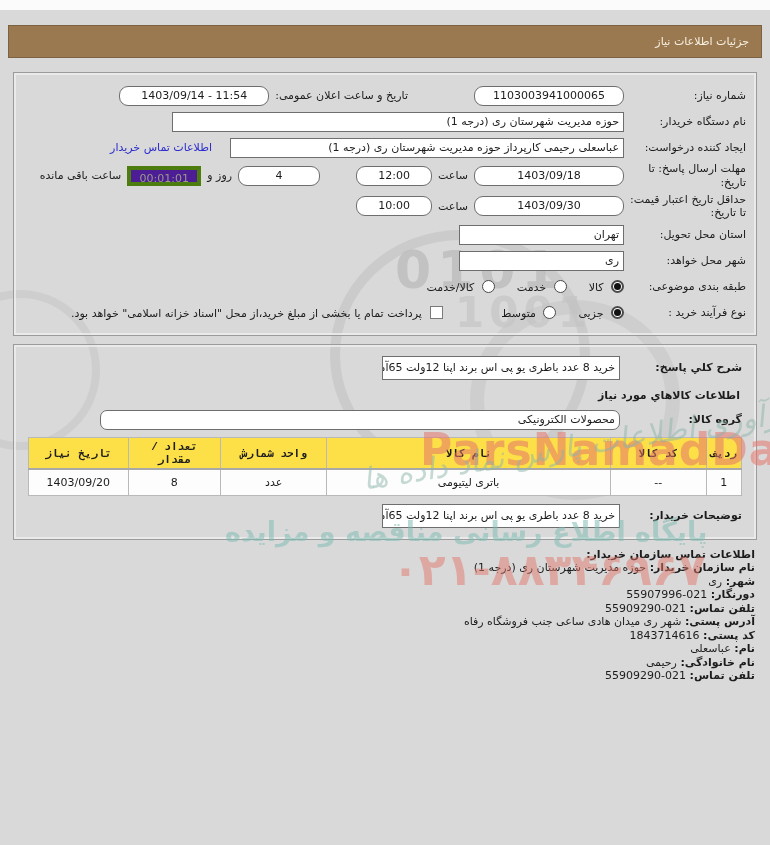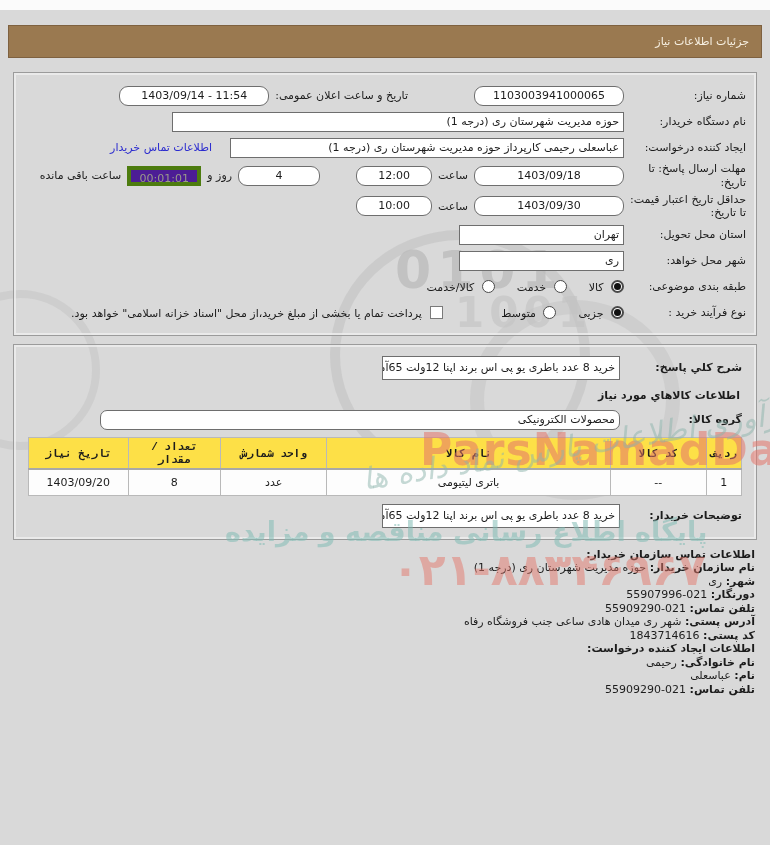--- a/index.html
+++ b/index.html
@@ -272,23 +272,22 @@
 </div>
 
 <div class="contact">
   <div class="bold">اطلاعات تماس سازمان خریدار:</div>
   <div><span class="bold">نام سازمان خریدار:</span> <span>حوزه مدیریت شهرستان ری (درجه 1)</span></div>
   <div><span class="bold">شهر:</span> <span>ری</span></div>
   <div><span class="bold">دورنگار:</span> <span class="num">55907996-021</span></div>
   <div><span class="bold">تلفن تماس:</span> <span class="num">55909290-021</span></div>
   <div><span class="bold">آدرس پستی:</span> <span>شهر ری میدان هادی ساعی جنب فروشگاه رفاه</span></div>
   <div><span class="bold">کد پستی:</span> <span class="num">1843714616</span></div>
-  <div class="bold">اطلاعات ایجاد کننده درخواست:</div>
+  <div><span class="bold">نام:</span> <span>عباسعلی</span></div>
   <div><span class="bold">نام خانوادگی:</span> <span>رحیمی</span></div>
-  <div><span class="bold">نام:</span> <span>عباسعلی</span></div>
   <div><span class="bold">تلفن تماس:</span> <span class="num">55909290-021</span></div>
 </div>
 
 <div class="wm-b">
   <span class="wm-brand">ParsNamadData</span>
   <span class="wm-callig">مرکز فرآوری اطلاعات پارس نماد داده ها</span>
   <span class="wm-teal">پایگاه اطلاع رسانی مناقصه و مزایده</span>
   <span class="wm-phone">۰۲۱-۸۸۳۴۶۹۶۷</span>
 </div>
 

